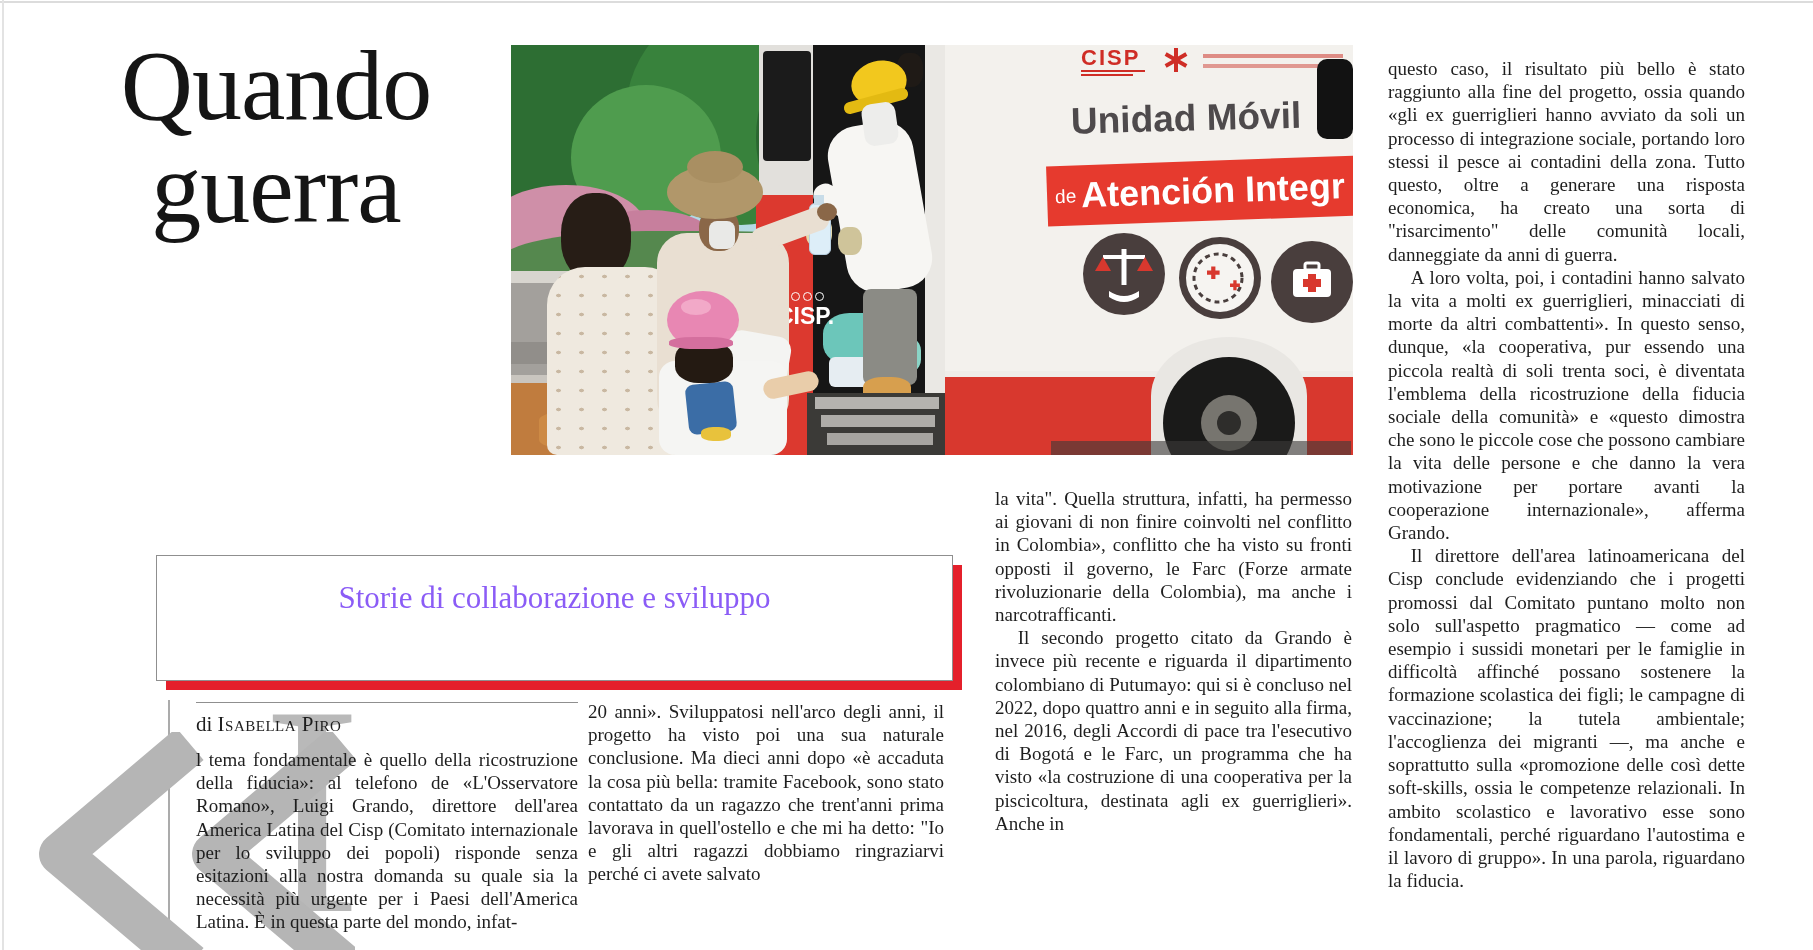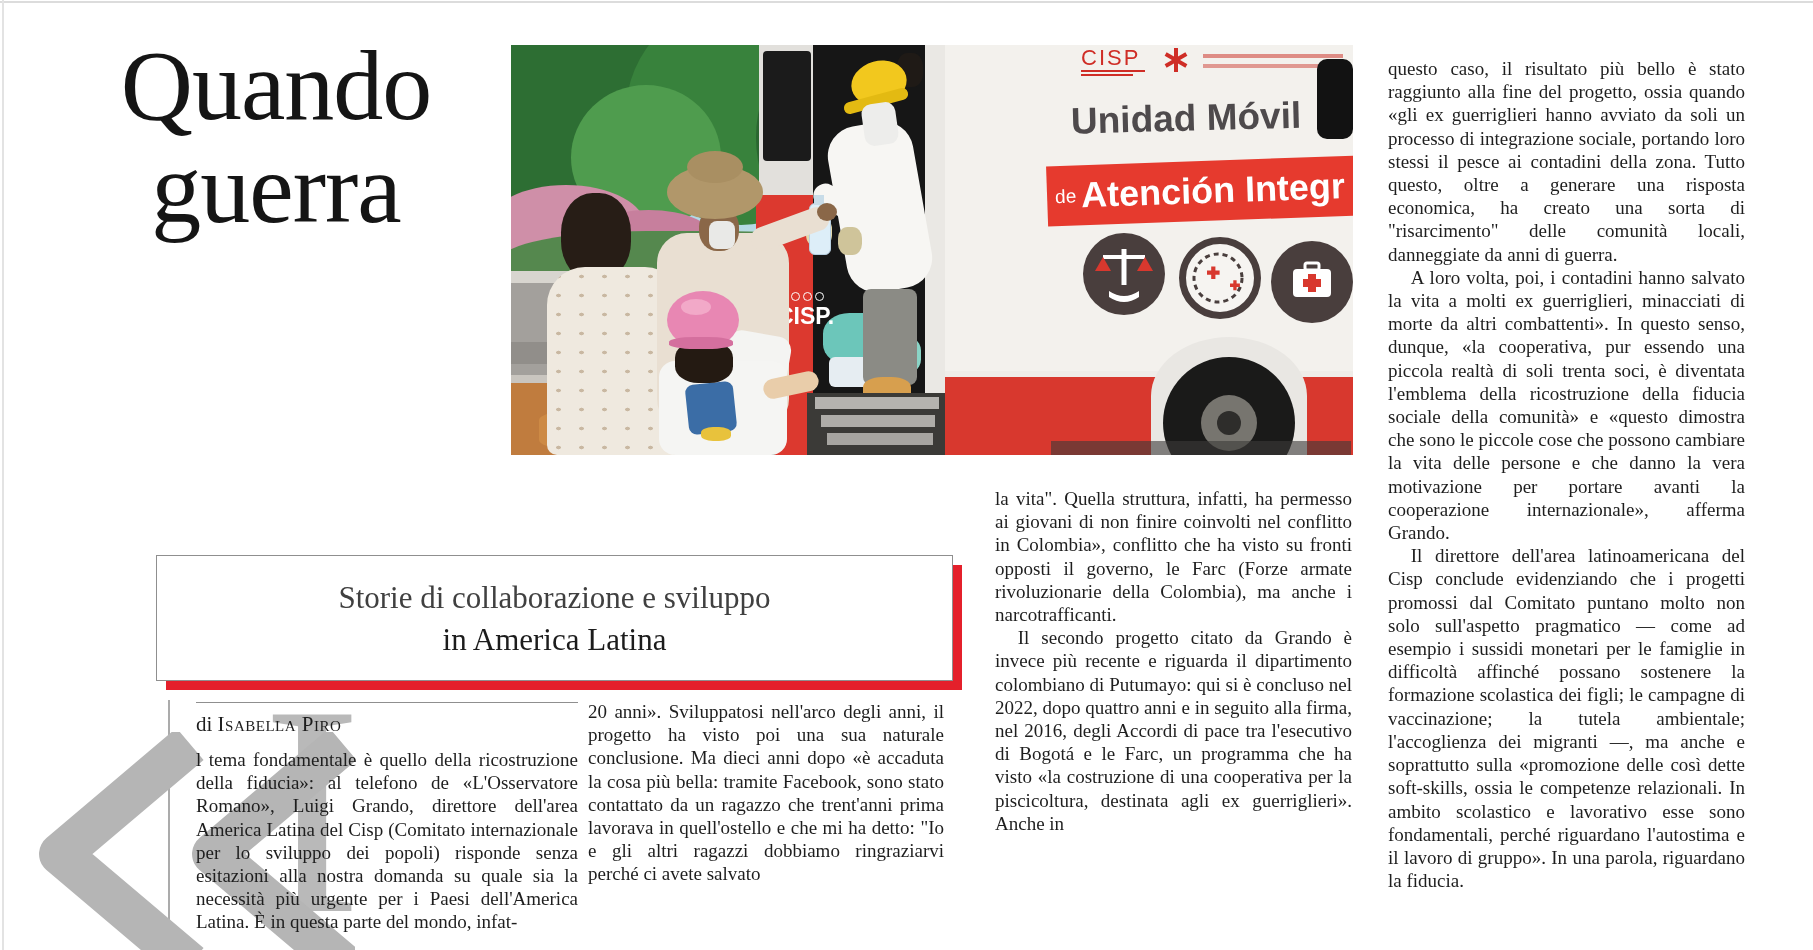--- a/index.html
+++ b/index.html
@@ -66,21 +66,21 @@
   .red-band{left:536px;top:116px;width:310px;height:60px;background:#e63a2e;transform:rotate(-2deg);}
   .red-band .de{left:8px;top:20px;font-family:"Liberation Sans",sans-serif;font-size:19px;color:#fff;}
   .red-band .line2{left:34px;top:9px;font-family:"Liberation Sans",sans-serif;font-weight:bold;font-size:36px;color:#fff;white-space:nowrap;}
 
   .icon-circle{width:82px;height:82px;border-radius:50%;background:#493e3d;}
   .icon-scales{left:572px;top:188px;}
   .icon-head{left:668px;top:192px;width:82px;height:82px;border-radius:50%;background:#f6f4f1;border:7px solid #493e3d;box-sizing:border-box;}
   .icon-aid{left:760px;top:196px;}
   .icon-circle svg,.icon-head svg{position:absolute;left:0;top:0;}
 
-  .brand-top{left:570px;top:0;font-family:"Liberation Sans",sans-serif;font-weight:normal;font-size:22px;
+  .brand-top{left:570px;top:0;font-family:"Liberation Sans",sans-serif;font-weight:bold;font-size:22px;
     letter-spacing:2px;color:#cf2d26;}
   .brand-bar1{left:570px;top:25px;width:64px;height:2px;background:#cf2d26;}
   .brand-bar2{left:570px;top:29px;width:52px;height:2px;background:#cf2d26;}
   .star{left:652px;top:2px;width:26px;height:26px;}
   .star div{position:absolute;left:11px;top:1px;width:4px;height:24px;background:#cf2d26;}
   .star .s2{transform:rotate(60deg);} .star .s3{transform:rotate(-60deg);}
   .fineprint1{left:692px;top:9px;width:140px;height:4px;background:#d97a72;opacity:.85;}
   .fineprint2{left:692px;top:19px;width:118px;height:4px;background:#d97a72;opacity:.75;}
   .mirror{left:806px;top:14px;width:36px;height:80px;background:#121212;border-radius:10px;}
 
@@ -114,21 +114,21 @@
   .p-ch-hair{left:164px;top:296px;width:58px;height:42px;background:#241a12;border-radius:40%;}
   .p-ch-cloth{left:212px;top:288px;width:64px;height:78px;background:#f4f4f2;border-radius:14px;transform:rotate(10deg);}
   .p-ch-shirt{left:148px;top:316px;width:128px;height:94px;background:#f5f5f3;border-radius:16px;}
   .p-ch-print{left:176px;top:338px;width:48px;height:50px;background:#3b6da6;border-radius:8px;transform:rotate(-6deg);}
   .p-ch-print2{left:190px;top:382px;width:30px;height:14px;background:#e8c23c;border-radius:40%;}
   .p-ch-arm{left:252px;top:330px;width:56px;height:20px;background:#e9cdaa;border-radius:10px;transform:rotate(-12deg);}
 
   
   .subtitle-box{position:absolute;left:156px;top:555px;width:795px;height:124px;background:#fff;
     border:1px solid #8f8f8f;text-align:center;}
-  .subtitle-box .l1{margin-top:24px;font-size:31px;color:#404040;}
+  .subtitle-box .l1{margin-top:24px;font-size:31px;color:#8b5cf6;}
   .subtitle-box .l2{margin-top:6px;font-size:31px;color:#1c1c1c;}
   .red-bar-bottom{position:absolute;left:166px;top:679px;width:796px;height:11px;background:#e4202b;}
   .red-bar-right{position:absolute;left:951px;top:565px;width:11px;height:114px;background:#e4202b;}
 
   
   .vrule{position:absolute;left:168px;top:700px;width:2px;height:250px;background:#ababab;z-index:0;}
   .byline-rule{position:absolute;left:196px;top:702px;width:382px;height:1px;background:#8f8f8f;z-index:2;}
   .byline{position:absolute;left:196px;top:712px;font-size:21px;z-index:2;}
   .byline .name{font-variant:small-caps;letter-spacing:.5px;text-align:right;}
   .dropcap{position:absolute;left:262px;top:660px;font-size:300px;line-height:1;color:#b9b9b9;z-index:1;}
@@ -277,21 +277,20 @@
   <div class="p-ch-hair"></div>
   <div class="p-ch-helmet"></div>
   <div class="p-ch-shine"></div>
   <div class="p-ch-brim"></div>
 </div>
 
 <div class="red-bar-bottom"></div>
 <div class="red-bar-right"></div>
 <div class="subtitle-box">
   <div class="l1">Storie di collaborazione e sviluppo</div>
-  <div class="l2">in America Latina</div>
 </div>
 
 <div class="vrule"></div>
 <div class="byline-rule"></div>
 <div class="byline">
   <span>di</span>
   <span class="name">Isabella Piro</span>
 </div>
 <div class="dropcap">I</div>
 <svg class="quote-svg" width="330" height="240" viewBox="0 0 330 240">

